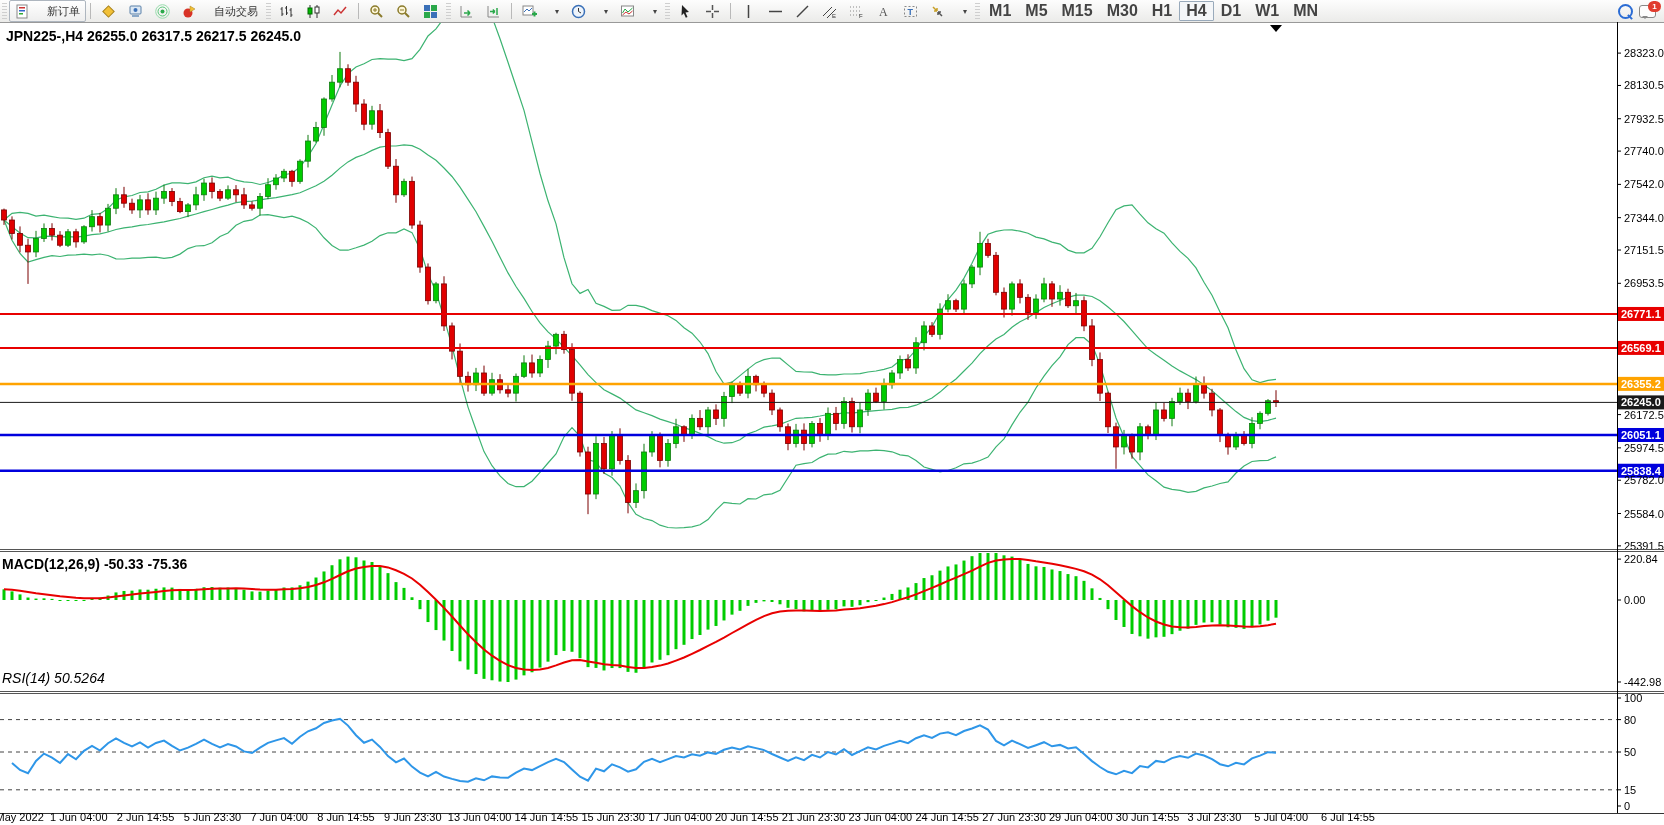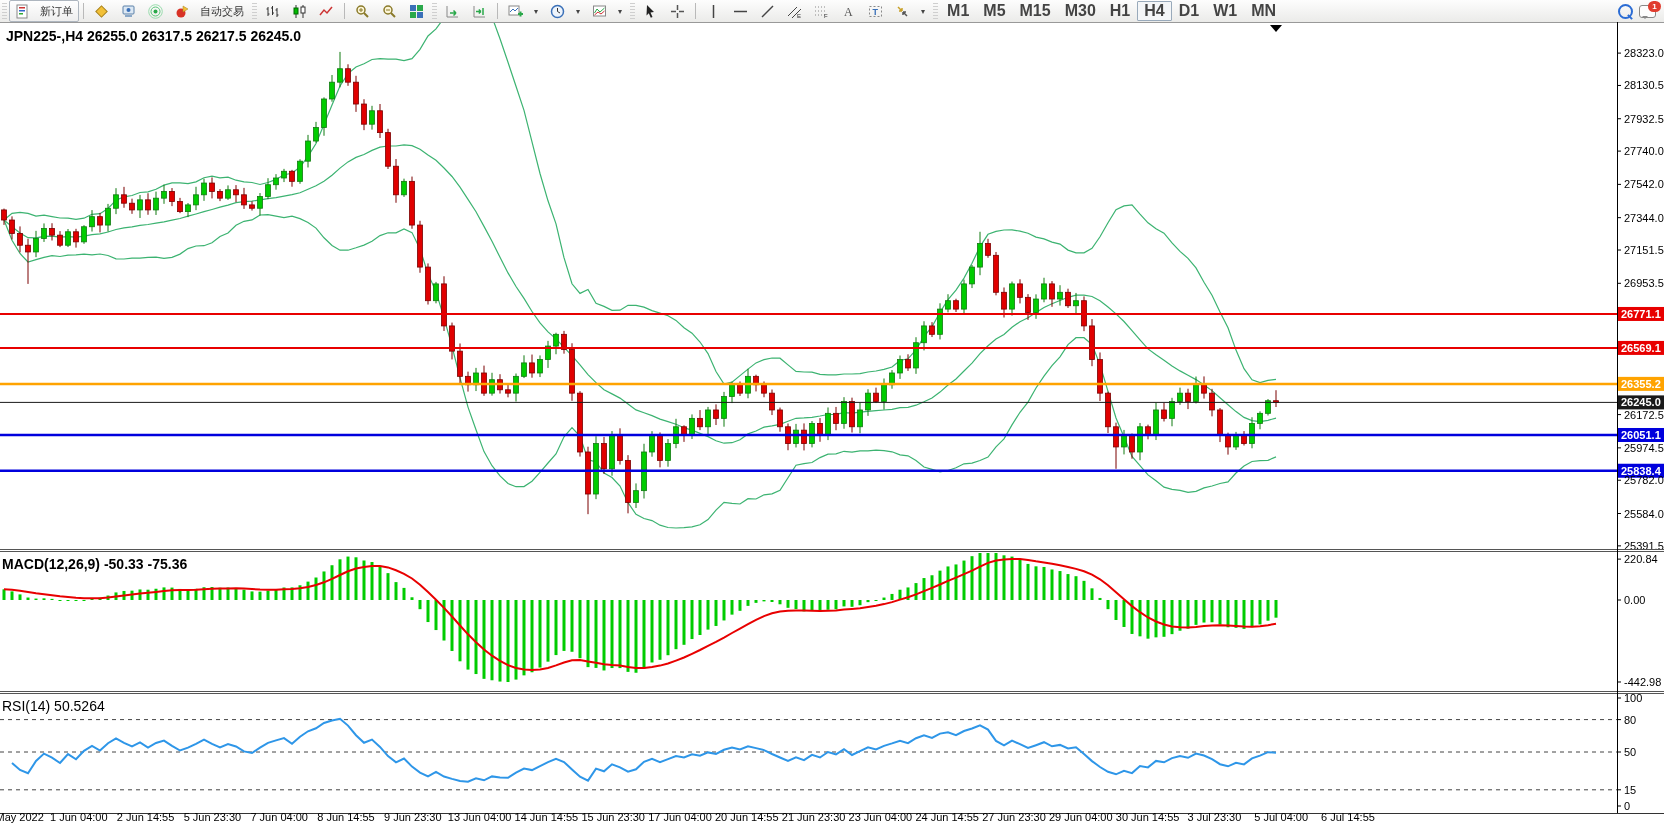--- a/index.html
+++ b/index.html
@@ -1,21 +1,21 @@
 <!DOCTYPE html>
 <html><head>
 <meta charset="utf-8">
 <style>
   html,body{margin:0;padding:0;width:1664px;height:825px;overflow:hidden;
     font-family:"Liberation Sans",sans-serif;background:#fff;}
   
   #toolbar{position:absolute;left:0;top:0;width:1664px;height:22px;
     background:linear-gradient(#fdfdfd,#ebebe9);border-bottom:1px solid #9a9a9a;
     display:flex;align-items:center;font-size:11px;color:#333;user-select:none;}
-  .tbtn{display:flex;align-items:center;gap:10px;padding:1px 5px;height:18px;
+  .tbtn{display:flex;align-items:center;gap:17px;padding:1px 5px;height:18px;
     border:1px solid transparent;border-radius:2px;white-space:nowrap;cursor:default;}
   .tbtn.framed{border:1px solid #aeb6bf;background:linear-gradient(#fff,#eee);}
   .sep{width:1px;height:16px;background:#b9b9b9;margin:0 4px;}
   .grip{width:5px;height:16px;margin:0 2px;background:
     repeating-linear-gradient(#cfcfcf 0 1px,transparent 1px 3px);}
   .caret{font-size:8px;color:#444;margin-left:1px;}
   .tf{padding:1px 6px;height:16px;line-height:16px;color:#444;font-weight:bold;
      font-size:16px;border:1px solid transparent;}
   .tf.active{border:1px solid #9ab;background:#f4f6f8;border-radius:1px;}
   #right-cluster{margin-left:auto;display:flex;align-items:center;gap:6px;padding-right:8px;}
@@ -278,21 +278,21 @@
       <span class="mag"></span>
       <span class="bubble">
         <span class="badge">1</span>
       </span>
     </span>
   </div>
 
 <div id="chart-wrap">
   <div class="overlay" style="left:6px;top:6px;">JPN225-,H4  26255.0 26317.5 26217.5 26245.0</div>
   <div class="overlay" style="left:2px;top:534px;font-weight:bold;">MACD(12,26,9) -50.33 -75.36</div>
-  <div class="overlay" style="left:2px;top:676px;font-weight:normal;">RSI(14) 50.5264</div>
+  <div class="overlay" style="left:2px;top:648px;font-weight:normal;font-style:italic;">RSI(14) 50.5264</div>
   <svg id="cv" width="1664" height="803" viewBox="0 0 1664 803">
       <rect x="0" y="0" width="1664" height="803" fill="#ffffff"></rect>
       <defs>
         <clipPath id="mainClip">
           <rect x="0" y="1" width="1617" height="526"></rect>
         </clipPath>
         <clipPath id="macdClip">
           <rect x="0" y="531" width="1617" height="137"></rect>
         </clipPath>
       </defs>

